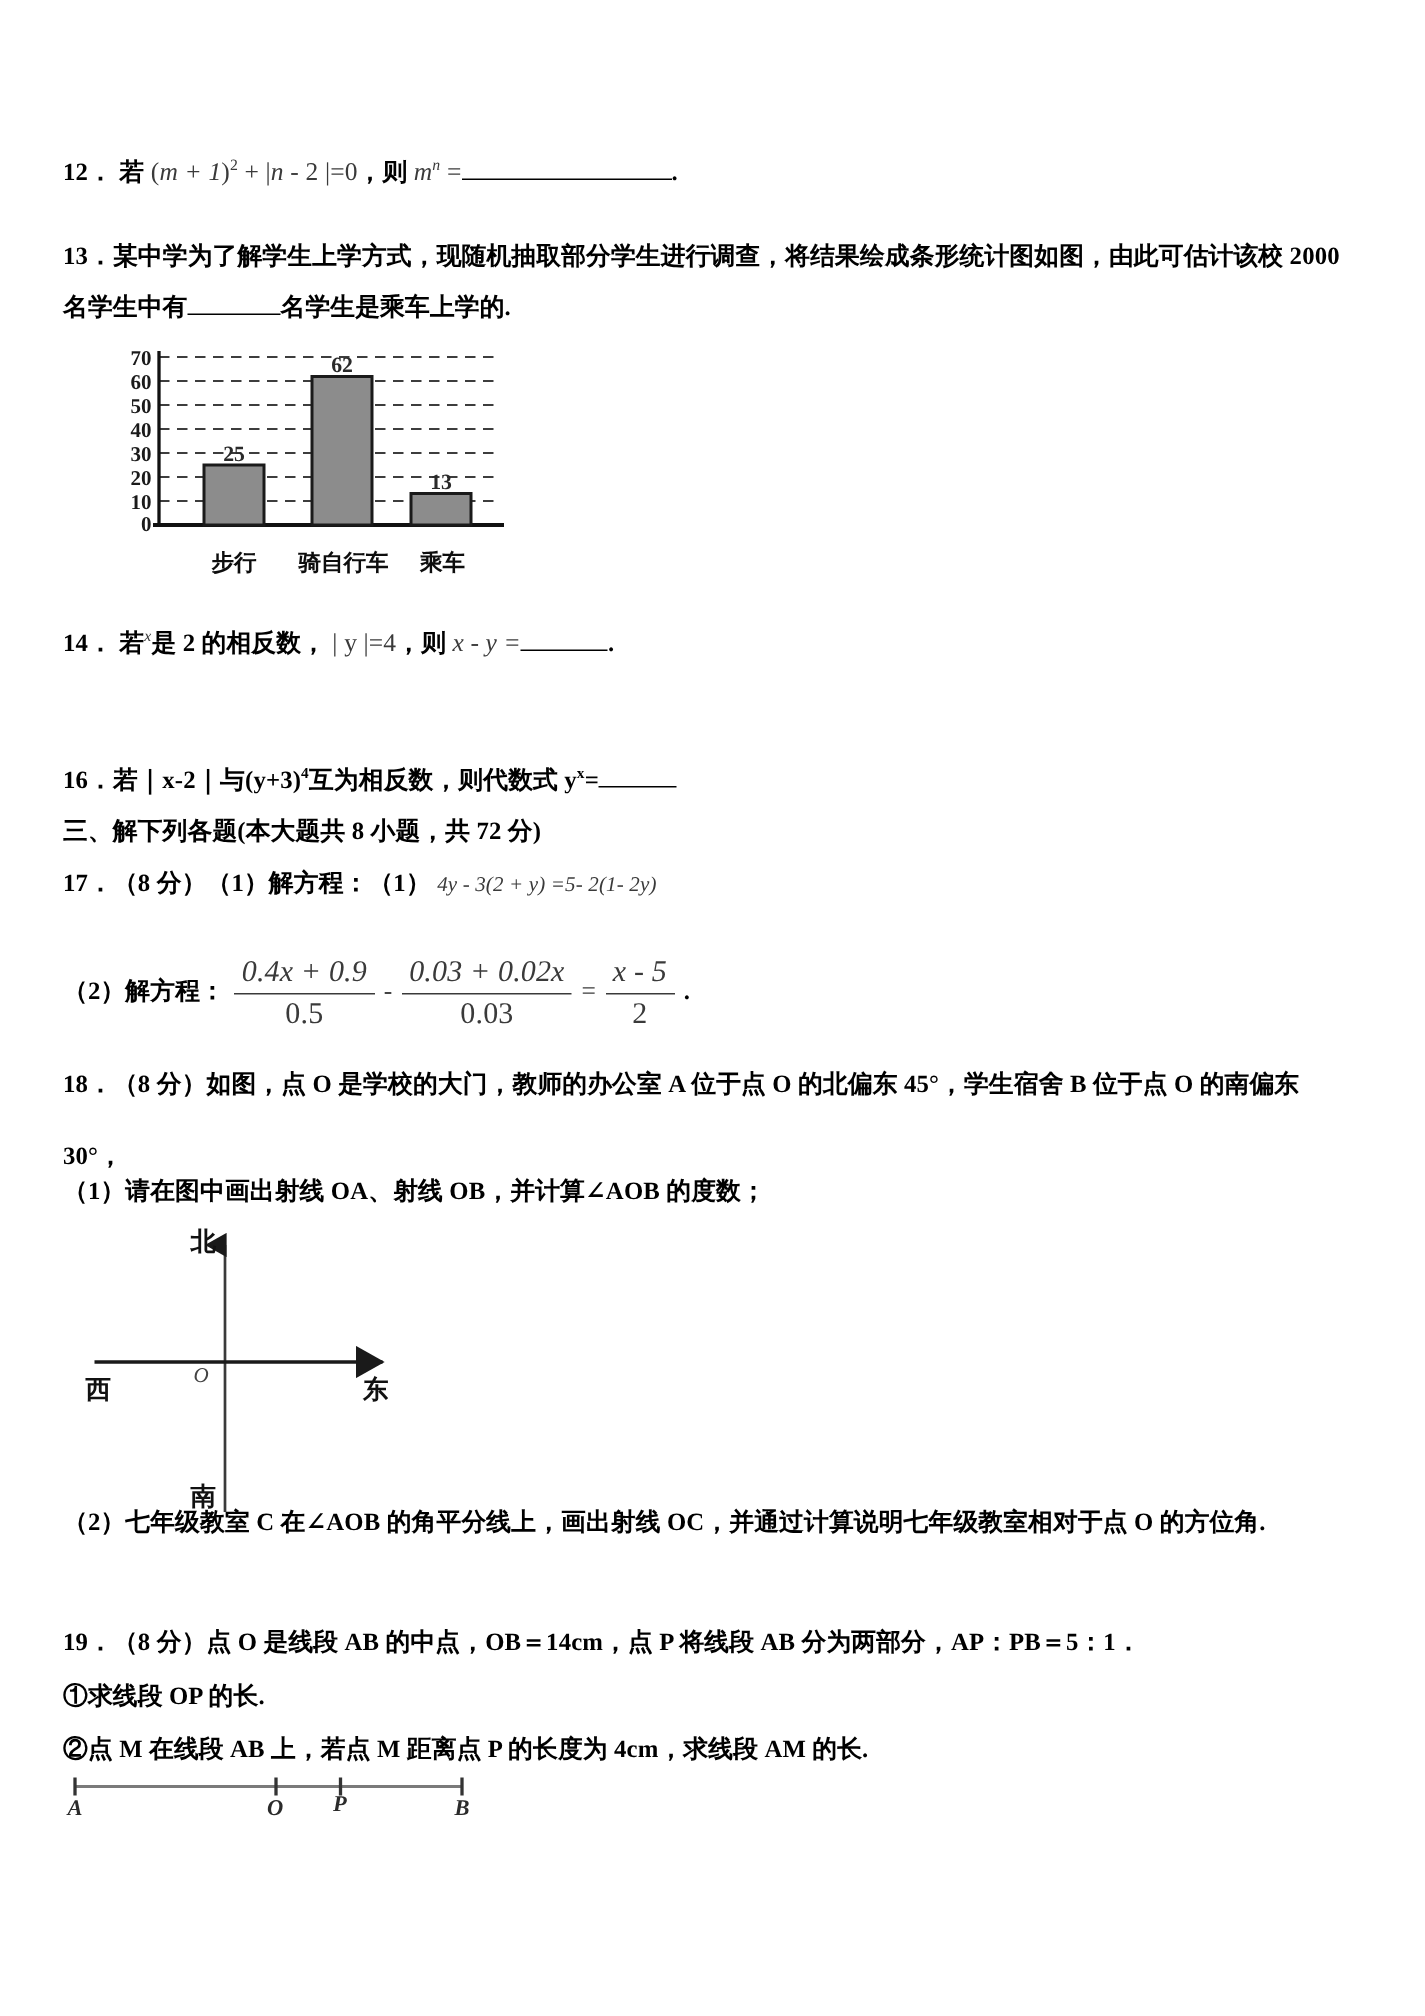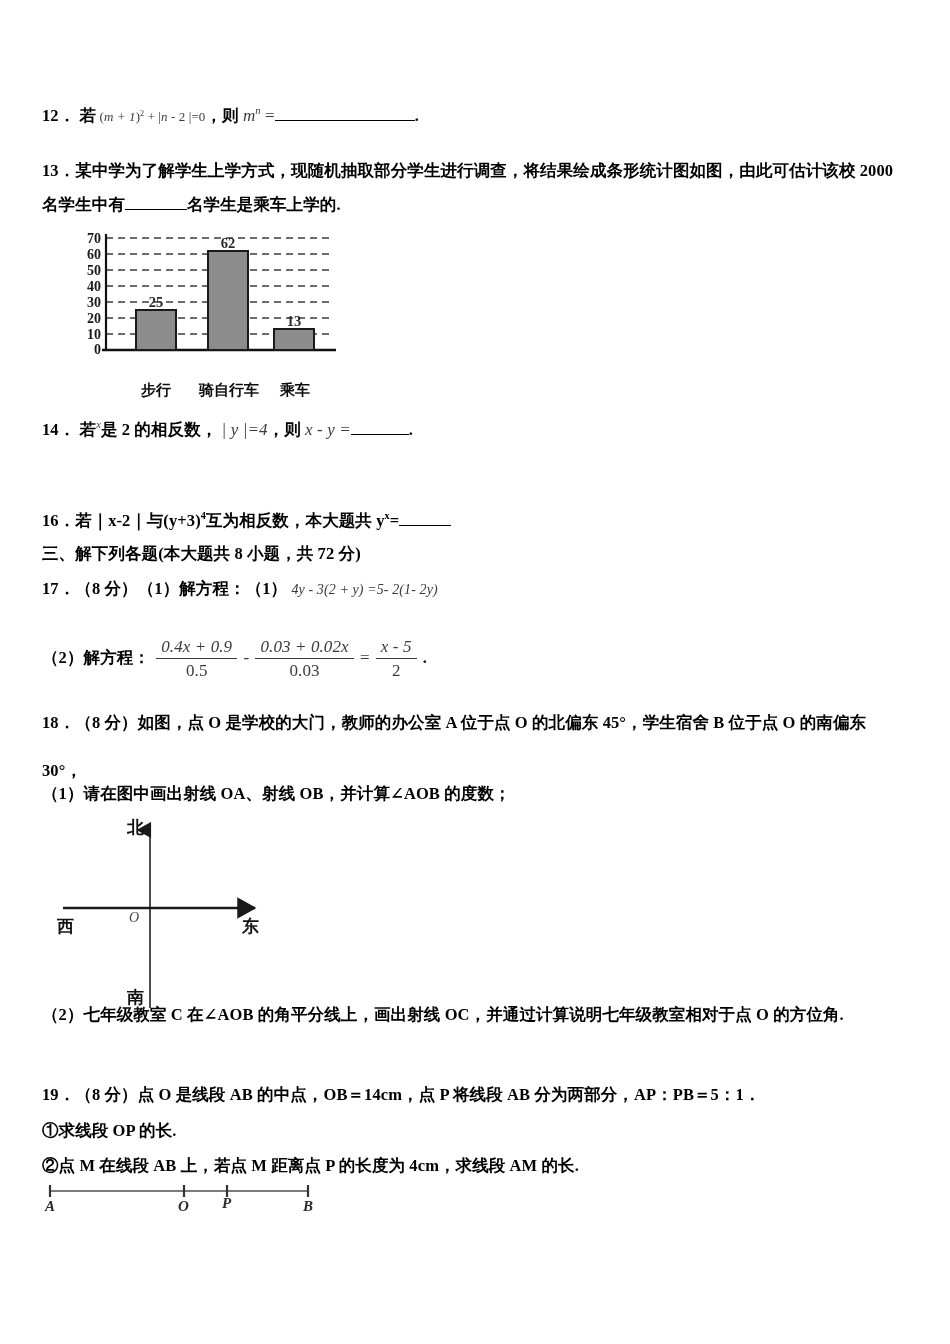--- a/index.html
+++ b/index.html
@@ -63,21 +63,21 @@
   }
 
   
   .frac {
     display: inline-block;
     vertical-align: middle;
     text-align: center;
     font-family: "Liberation Serif", "DejaVu Serif", serif;
     font-weight: normal;
     color: #3a3a3a;
-    font-size: 17px;
+    font-size: 20px;
     line-height: 1.25;
     margin: 0 2px;
   }
   .frac .top {
     display: block;
     padding: 0 5px 1px 5px;
     border-bottom: 1.3px solid #3a3a3a;
   }
   .frac .bot {
     display: block;
@@ -104,21 +104,20 @@
     height: 26px;
   }
   .cat-label {
     position: absolute;
     font-family: "Liberation Sans", "DejaVu Sans", sans-serif;
     font-size: 15px;
     font-weight: bold;
     color: #0d0d0d;
     white-space: nowrap;
     text-align: center;
-    margin-top: 15px;
   }
 
   
   #compass-figure {
     position: absolute;
     left: 55px;
     top: 818px;
     width: 250px;
     height: 200px;
   }
@@ -154,21 +153,21 @@
     color: #2b2b2b;
   }
 </style>
 </head>
 <body>
 
 <div class="page">
 
   <div class="qline" style="left:42px; top:104px;">
     <span>12．</span>
-    <span>若</span><span class="math" style="font-size:13px;margin-top:20px;">
+    <span>若</span><span class="math" style="font-size:17px;margin-top:20px;">
       <span>(</span><i>m + 1</i><span>)</span><sup class="expn">2</sup>
       <span>+ |</span><i>n</i>
       <span>- 2 |=0</span></span><span>，则</span>
     <span class="math"><i>m</i><sup class="exp">n</sup>
       <span>=</span></span><span class="blank-long" style="width:140px;"></span><span>.</span>
   </div>
 
   <div class="qline" style="left:42px; top:160px;text-align:right;">
     <span>13．</span><span>某中学为了解学生上学方式，现随机抽取部分学生进行调查，将结果绘成条形统计图如图，由此可估计该校 2000</span>
   </div>
@@ -216,27 +215,27 @@
     <div class="cat-labels">
       <span class="cat-label" style="left:68px; width:60px;">步行</span>
       <span class="cat-label" style="left:132px; width:78px;">骑自行车</span>
       <span class="cat-label" style="left:212px; width:50px;">乘车</span>
     </div>
   </div>
 
   <div class="qline" style="left:42px; top:418px;">
     <span>14．</span>
     <span>若</span><span class="math"><sup class="exp">x</sup></span><span>是 2 的相反数，</span>
-    <span class="math" style="font-style:italic;">| y |=4</span><span>，则</span>
+    <span class="math" style="">| y |=4</span><span>，则</span>
     <span class="math" style="font-style:italic;">x - y =</span><span class="blank-long" style="width:58px;"></span><span>.</span>
   </div>
 
 
   <div class="qline" style="left:42px; top:509px;">
-    <span>16．</span><span>若｜x-2｜与(y+3)</span><sup class="expn" style="font-size:0.62em;">4</sup><span>互为相反数，本大题共 y</span><sup class="expn" style="font-size:0.62em;">x</sup><span>=</span><span class="blank-long" style="width:52px;"></span>
+    <span>16．</span><span>若｜x-2｜与(y+3)</span><sup class="expn" style="font-size:0.62em;">4</sup><span>互为相反数，则代数式 y</span><sup class="expn" style="font-size:0.62em;">x</sup><span>=</span><span class="blank-long" style="width:52px;"></span>
   </div>
 
   <div class="qline" style="left:42px; top:543px;">三、解下列各题(本大题共 8 小题，共 72 分)</div>
 
   <div class="qline" style="left:42px; top:578px;">
     <span>17．</span><span>（8 分）</span><span>（1）解方程：</span><span>（1）</span>
     <span class="math" style="font-style:italic; font-size:14px;">4y - 3(2 + y) =5- 2(1- 2y)</span>
   </div>
 
   <div class="qline" style="left:42px; top:636px;">

